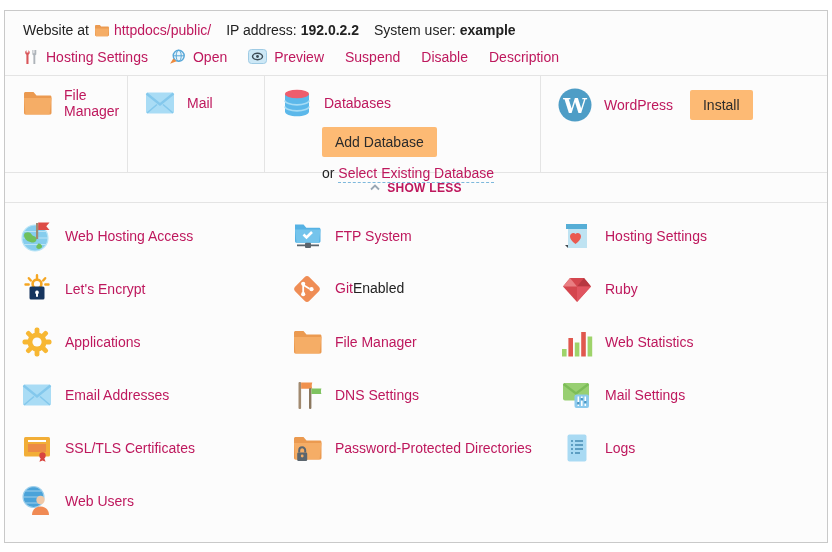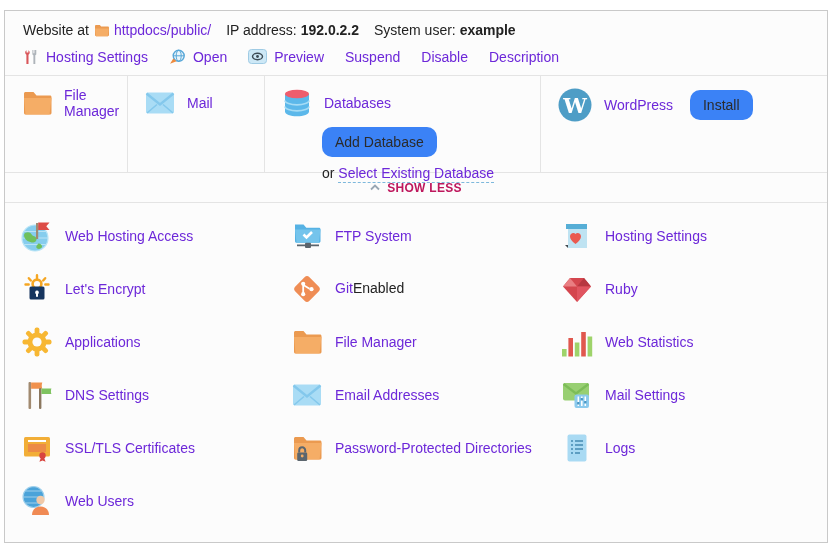--- a/index.html
+++ b/index.html
@@ -1,31 +1,31 @@
 <!DOCTYPE html>
 <html><head>
 <meta charset="utf-8">
 <style>
   *{margin:0;padding:0;box-sizing:border-box}
   html,body{width:832px;height:552px;background:#fff;font-family:"Liberation Sans","DejaVu Sans",sans-serif;color:#222;font-size:14px}
   .panel{position:absolute;left:4px;top:10px;width:824px;height:533px;background:#fcfcfc;border:1px solid #c9c9c9;overflow:hidden}
-  a{color:#6d28d9;text-decoration:none;cursor:pointer}
+  a{color:#be185d;text-decoration:none;cursor:pointer}
   .b{font-weight:bold}
   .hdr{display:flex;align-items:center;padding:9px 18px 3px;height:32px}
   .hdr .gap-s{width:5px}
   .hdr .grp{margin-left:15px}
   .icon{display:inline-flex;align-items:center;justify-content:center;flex:none}
   .toolbar{display:flex;align-items:center;gap:21px;padding:4px 18px 9px;border-bottom:1px solid #e4e4e4;height:33px}
   .titem{display:flex;align-items:center;gap:7px;cursor:pointer}
   .tools{display:flex;border-bottom:1px solid #e4e4e4;height:97px}
   .tcell{padding:11px 8px 4px 16px;height:100%}
   .tcell+.tcell{border-left:1px solid #e4e4e4}
   .tc1{width:122px}.tc2{width:137px}.tc3{width:276px}.tc4{flex:1}
   .trow{display:flex;align-items:center;gap:11px}
-  .btn{display:inline-block;background:#3b82f6;color:#2b2b2b;font-size:14px;padding:7px 13px;border:none;border-radius:10px;cursor:pointer;font-family:inherit;line-height:16px}
+  .btn{display:inline-block;background:#fdba74;color:#2b2b2b;font-size:14px;padding:7px 13px;border:none;border-radius:2px;cursor:pointer;font-family:inherit;line-height:16px}
   .db-btn{margin:8px 0 0 41px}
   .db-or{margin:8px 0 0 41px}
   .dashed{border-bottom:1px dashed #7db8dc;padding-bottom:1px}
   .wp-row{display:flex;align-items:center;gap:11px}
   .wp-row .btn{margin-left:6px}
   .showless{display:flex;align-items:center;justify-content:center;gap:7px;height:30px;border-bottom:1px solid #e4e4e4;font-size:12px;font-weight:bold;color:#be185d;letter-spacing:.3px;cursor:pointer}
   .grid{display:grid;grid-template-columns:270px 270px 1fr;padding:6px 8px 0 16px}
   .gitem{display:flex;align-items:center;gap:12px;height:53px}
   .glbl{display:flex;flex-direction:row;line-height:19px}
   .gstatus{color:#222}
@@ -279,38 +279,38 @@
             <rect x="20.2" y="6" width="4.6" height="24.5" fill="#e0574e"></rect>
             <rect x="26.6" y="10.5" width="4.6" height="20" fill="#9ed36a"></rect>
           </svg>
         </span>
       <a>Web Statistics</a>
     </div>
 
     <div class="gitem">
       <span class="icon">
           <svg width="32" height="32" viewBox="0 0 32 32">
+            <rect x="2" y="5.5" width="28" height="21" rx="2" fill="#a9dcf5"></rect>
+            <path d="M2.5 6.5 16 17.5 29.5 6.5" fill="none" stroke="#84c8ec" stroke-width="2.4"></path>
+            <path d="M3 26l10-8.5M29 26l-10-8.5" stroke="#84c8ec" stroke-width="1.6"></path>
+          </svg>
+        </span>
+      <a>Email Addresses</a>
+    </div>
+
+    <div class="gitem">
+      <span class="icon">
+          <svg width="32" height="32" viewBox="0 0 32 32">
             <rect x="7.5" y="3" width="2.6" height="27" rx="1" fill="#a18a70"></rect>
             <path d="M10.1 3.5h11.2c-.7 1.9-.7 4.4 0 6.3H10.1z" fill="#f0914d"></path>
             <rect x="18" y="9" width="2.4" height="21" rx="1" fill="#8b775f"></rect>
             <path d="M20.4 9.5h10c-.6 1.7-.6 3.9 0 5.6h-10z" fill="#7fc35f"></path>
           </svg>
         </span>
       <a>DNS Settings</a>
-    </div>
-
-    <div class="gitem">
-      <span class="icon">
-          <svg width="32" height="32" viewBox="0 0 32 32">
-            <rect x="2" y="5.5" width="28" height="21" rx="2" fill="#a9dcf5"></rect>
-            <path d="M2.5 6.5 16 17.5 29.5 6.5" fill="none" stroke="#84c8ec" stroke-width="2.4"></path>
-            <path d="M3 26l10-8.5M29 26l-10-8.5" stroke="#84c8ec" stroke-width="1.6"></path>
-          </svg>
-        </span>
-      <a>Email Addresses</a>
     </div>
 
     <div class="gitem">
       <span class="icon">
           <svg width="32" height="32" viewBox="0 0 32 32">
             <rect x="2" y="4" width="26" height="17.5" rx="2" fill="#98cf72"></rect>
             <path d="M2.5 5 15 14.5 27.5 5" fill="none" stroke="#7cbd58" stroke-width="2.2"></path>
             <rect x="13.5" y="15.5" width="14.5" height="13.5" rx="2" fill="#8ccaed"></rect>
             <g stroke="#fff" stroke-width="1.5">
               <path d="M17.3 17.5v9.5M20.8 17.5v9.5M24.3 17.5v9.5"></path>

